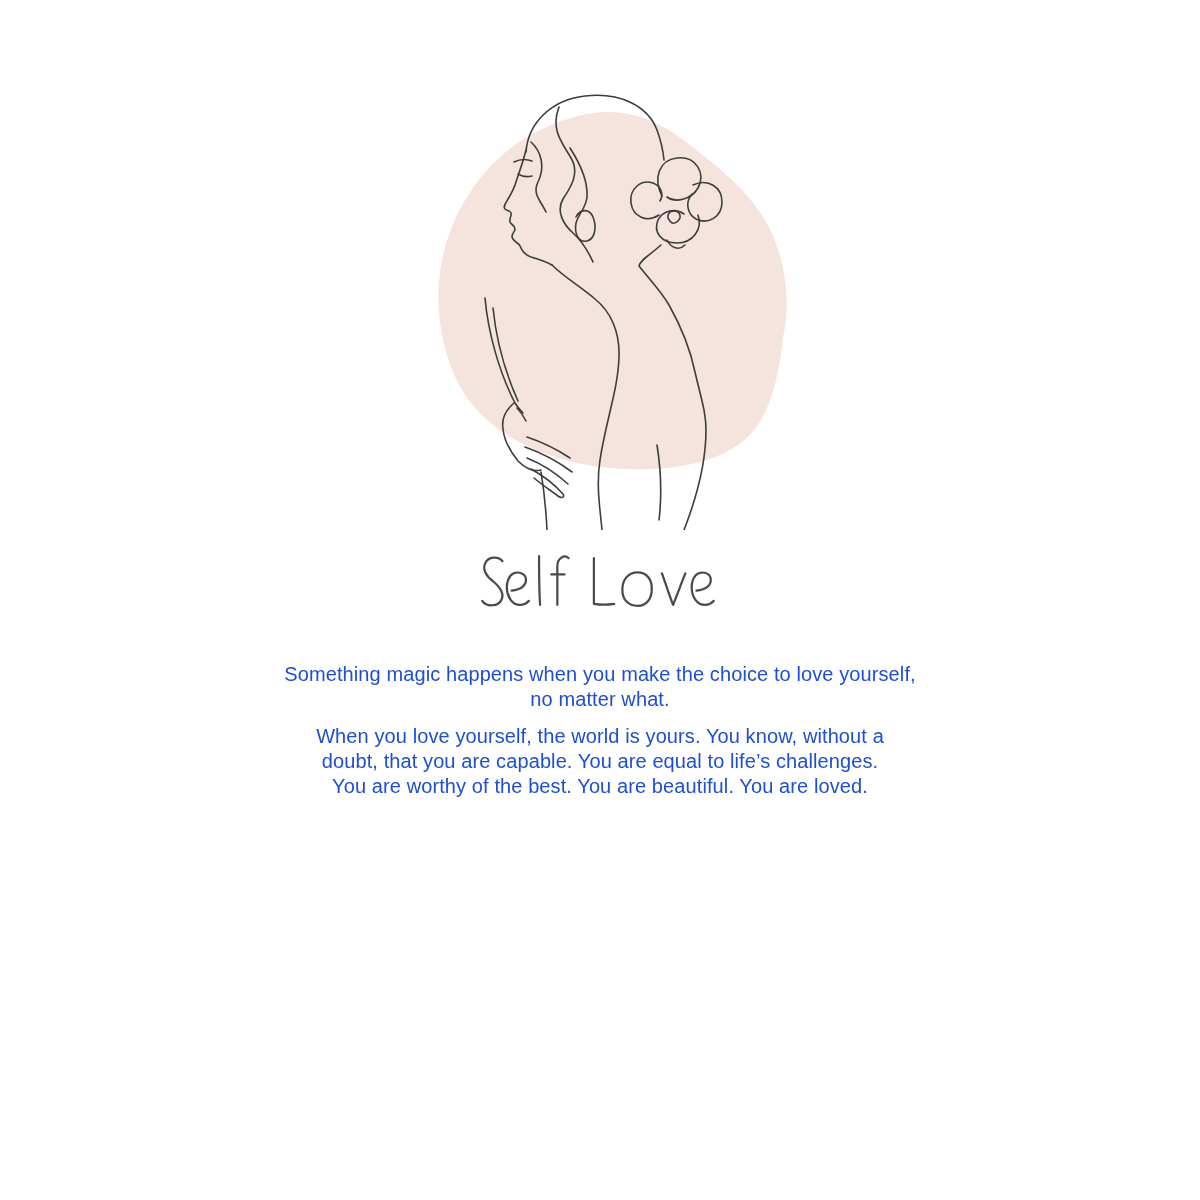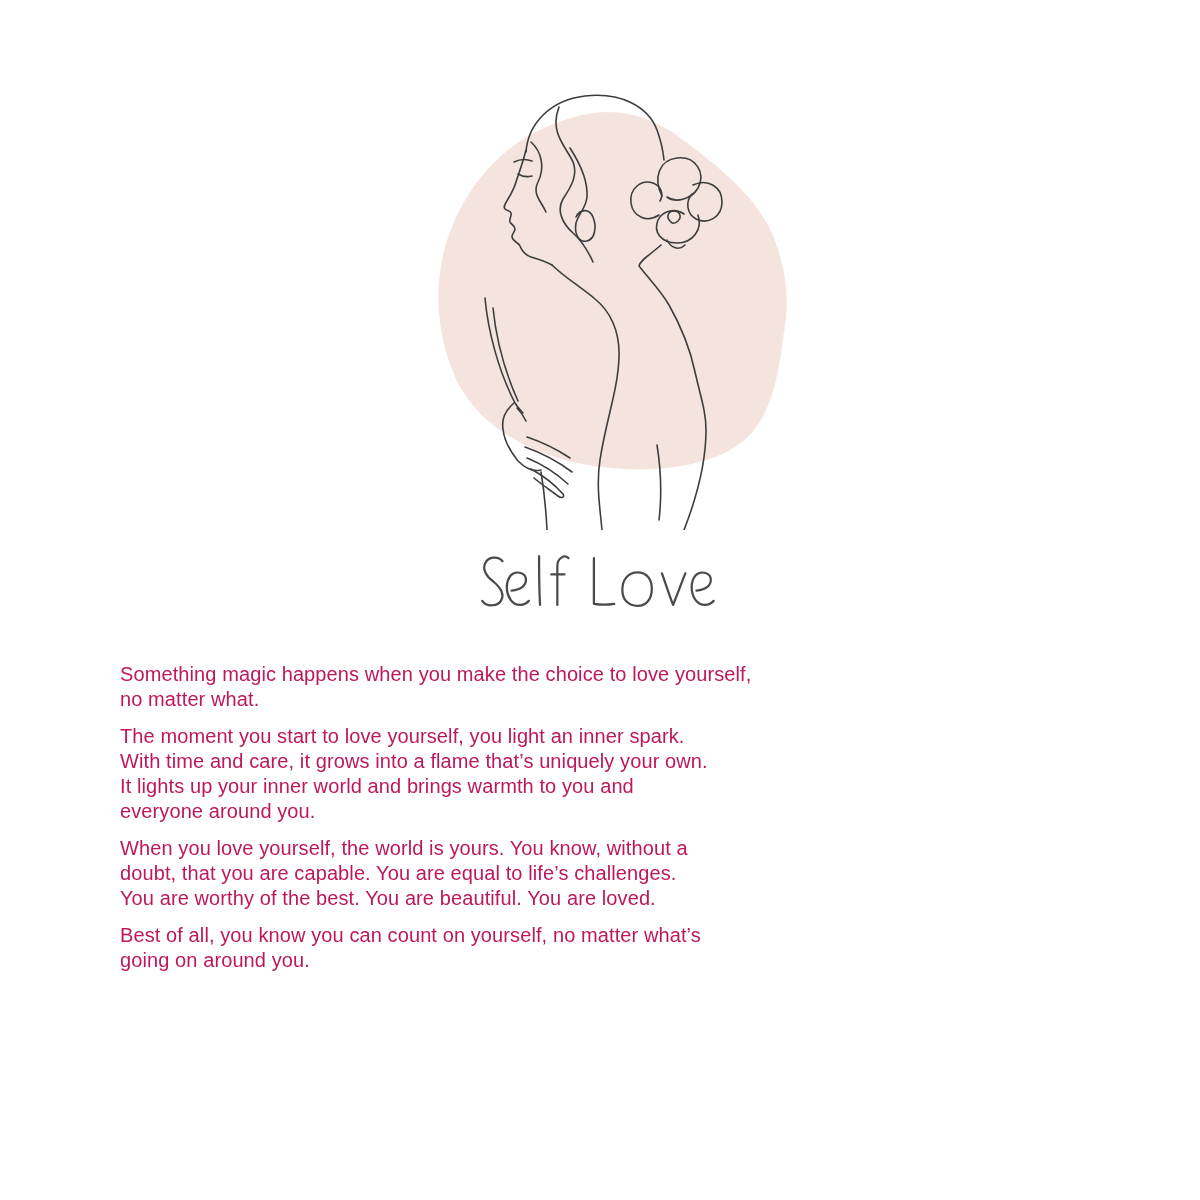--- a/index.html
+++ b/index.html
@@ -10,22 +10,22 @@
   }
   .illustration {
     position:absolute; left:430px; top:90px; width:370px; height:440px;
   }
   .title-wrap {
     position:absolute; left:0; top:548px; width:1200px;
     display:flex; justify-content:center; margin:0;
   }
   .body-text {
     position:absolute; left:50%; top:662px; transform:translateX(-50%);
-    width:960px; 
-    color:#be185d; font-size:20px; line-height:25px; letter-spacing:0.1px;
+    width:960px; text-align:center;
+    color:#1d4ed8; font-size:20px; line-height:25px; letter-spacing:0.1px;
   }
   .body-text p { margin:0 0 12px 0; white-space:pre-line; }
   .sr-only {
     position:absolute; width:1px; height:1px; overflow:hidden;
     clip:rect(0 0 0 0); white-space:nowrap;
   }
 </style>
 </head>
 <body>
 
@@ -77,24 +77,18 @@
         <path d="M 181 25 C 185 36 188 46 192 56 C 196 46 200 35 204 25"></path>
         <path d="M 215 42 C 224 41 230 37 229 30 C 228 24 219 22 214 27 C 209 33 209 44 214 51 C 219 58 228 57 232 52"></path>
       </g>
     </svg>
     <span class="sr-only">Self Love</span>
   </h1>
 
   <div class="body-text">
     <p>Something magic happens when you make the choice to love yourself,
 no matter what.</p>
-    <p>The moment you start to love yourself, you light an inner spark.
-With time and care, it grows into a flame that’s uniquely your own.
-It lights up your inner world and brings warmth to you and
-everyone around you.</p>
     <p>When you love yourself, the world is yours. You know, without a
 doubt, that you are capable. You are equal to life’s challenges.
 You are worthy of the best. You are beautiful. You are loved.</p>
-    <p>Best of all, you know you can count on yourself, no matter what’s
-going on around you.</p>
   </div>
 
 </div>
 
 </body></html>

